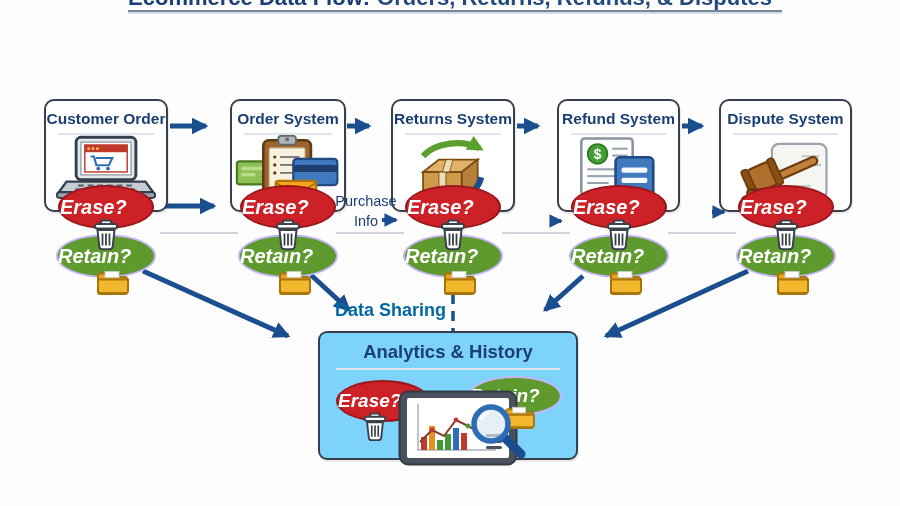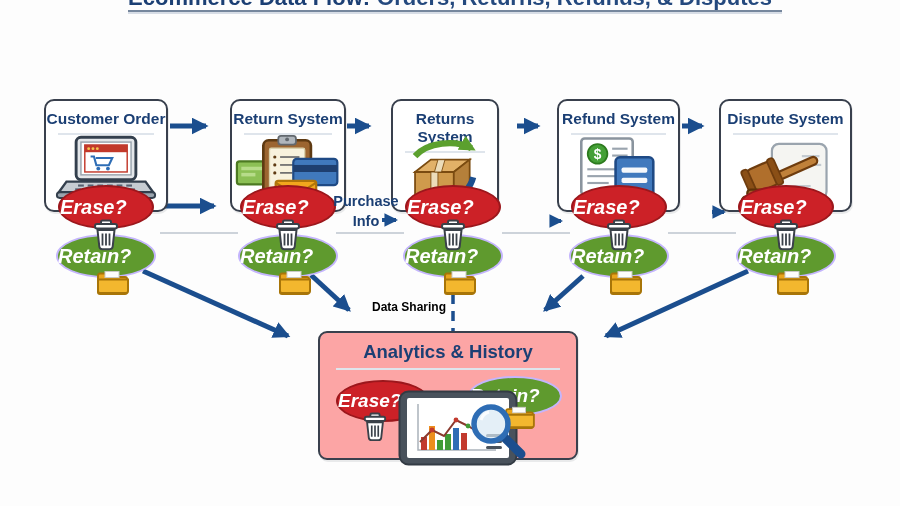--- a/index.html
+++ b/index.html
@@ -19,27 +19,27 @@
   .sysbox-title{color:#1b3f74;font-weight:bold;font-size:15.5px;text-align:center;margin-top:9px;}
   .sysbox-rule{height:2px;background:#dfe5ec;margin:5px 12px 0 12px;}
   .sysbox-icon{position:absolute;left:50%;transform:translateX(-50%);top:34px;}
   
   .oval{position:absolute;box-sizing:border-box;border-radius:50%;display:flex;align-items:center;
     justify-content:flex-start;color:#fff;font-weight:bold;font-style:italic;z-index:3;}
   .oval.erase{width:96px;height:44px;top:185px;background:#cc2127;border:2px solid #9c171c;font-size:20px;}
   .oval.retain{width:100px;height:44px;top:234px;background:#5f9a2e;border:2px solid #c4b5fd;font-size:20px;}
   .mini-icon{position:absolute;z-index:4;line-height:0;}
   
-  .flow-label{position:absolute;width:74px;text-align:center;color:#1b3f74;font-weight:bold;
+  .flow-label{position:absolute;width:74px;text-align:center;color:#1b3f74;font-weight:normal;
     font-size:14.5px;line-height:1.38;z-index:4;}
-  .sharing-label{position:absolute;left:330px;top:300px;width:116px;text-align:right;color:#000000;
-    font-weight:bold;font-size:12px;z-index:4;}
+  .sharing-label{position:absolute;left:330px;top:300px;width:116px;text-align:right;color:#0369a1;
+    font-weight:bold;font-size:18px;z-index:4;}
   .gap-line{position:absolute;top:232px;height:2px;background:#cdd3da;z-index:1;}
   
-  .analytics-box{position:absolute;left:318px;top:331px;width:260px;height:129px;background:#fca5a5;
+  .analytics-box{position:absolute;left:318px;top:331px;width:260px;height:129px;background:#7dd3fc;
     border:2px solid #39404d;border-radius:9px;box-sizing:border-box;z-index:2;
     box-shadow:1px 2px 0 rgba(57,64,77,.10);}
   .analytics-title{color:#1b3f74;font-weight:bold;font-size:18.5px;text-align:center;margin-top:8px;}
   .analytics-rule{height:2px;background:#dfe5ec;margin:5px 16px 0 16px;}
   .analytics-box .oval.erase{width:94px;height:42px;left:16px;top:47px;font-size:19px;z-index:2;}
   .analytics-box .oval.retain{width:94px;height:40px;left:148px;top:43px;font-size:19px;z-index:2;}
   .an-tablet{position:absolute;left:78px;top:57px;z-index:3;line-height:0;}
   .an-trash{position:absolute;left:42px;top:79px;z-index:4;line-height:0;}
   .an-folder{position:absolute;left:184px;top:72px;z-index:4;line-height:0;}
   .an-magnifier{position:absolute;left:146px;top:66px;z-index:5;line-height:0;}
@@ -120,21 +120,21 @@
             <rect x="43" y="55" width="20" height="2.2"></rect>
             <rect x="67" y="55" width="6" height="2.2"></rect>
             <rect x="77" y="55" width="8" height="2.2"></rect>
         </g>
         <rect x="4" y="59" width="102" height="6" rx="3" fill="#9aa4ae" stroke="#333f4d" stroke-width="2"></rect>
       </svg>
     </div>
   </div>
 
   <div class="sysbox" style="left:230px;width:116px">
-    <div class="sysbox-title">Return System</div>
+    <div class="sysbox-title">Order System</div>
     <div class="sysbox-rule"></div>
     <div class="sysbox-icon">
       <svg width="108" height="74" viewBox="0 0 120 84">
         <rect x="2" y="30" width="36" height="26" rx="3" fill="#8cc055" stroke="#4c7a22" stroke-width="2.5"></rect>
         <rect x="7" y="36" width="26" height="4" fill="#b7dc8a"></rect>
           <rect x="7" y="43" width="16" height="4" fill="#b7dc8a"></rect>
         <rect x="32" y="6" width="54" height="66" rx="6" fill="#9c6530" stroke="#5e3a12" stroke-width="3"></rect>
         <rect x="39" y="15" width="40" height="50" rx="2" fill="#f8f2dd" stroke="#d9d0ab" stroke-width="1.5"></rect>
         <rect x="49" y="1" width="20" height="10" rx="3" fill="#b0b6bc" stroke="#62686e" stroke-width="2"></rect>
         <circle cx="59" cy="5" r="2.2" fill="#62686e"></circle>
@@ -149,21 +149,21 @@
             <line x1="51" y1="43" x2="65" y2="43"></line>
           </g>
         <rect x="66" y="27" width="50" height="30" rx="4" fill="#4079bd" stroke="#1f4a85" stroke-width="2.5"></rect>
         <rect x="66" y="34" width="50" height="8" fill="#1e3f70"></rect>
         <rect x="46" y="52" width="46" height="30" rx="3" fill="#f2a71d" stroke="#b0750a" stroke-width="2.5"></rect>
         <path d="M46,54 L69,69 L92,54" fill="none" stroke="#b0750a" stroke-width="2.5"></path>
       </svg>
     </div>
   </div>
 
-  <div class="sysbox" style="left:391px;width:108px">
+  <div class="sysbox" style="left:391px;width:124px">
     <div class="sysbox-title">Returns System</div>
     <div class="sysbox-rule"></div>
     <div class="sysbox-icon">
       <svg width="108" height="74" viewBox="0 0 120 84">
         <defs>
           <marker id="gah" viewBox="0 0 10 10" refX="7" refY="5" markerWidth="2.6" markerHeight="2.6" orient="auto">
               <path d="M0,0 L10,5 L0,10 z" fill="#5ba02e"></path>
             </marker>
           <marker id="bah2" viewBox="0 0 10 10" refX="7" refY="5" markerWidth="2.6" markerHeight="2.6" orient="auto">
               <path d="M0,0 L10,5 L0,10 z" fill="#1b4e8e"></path>

